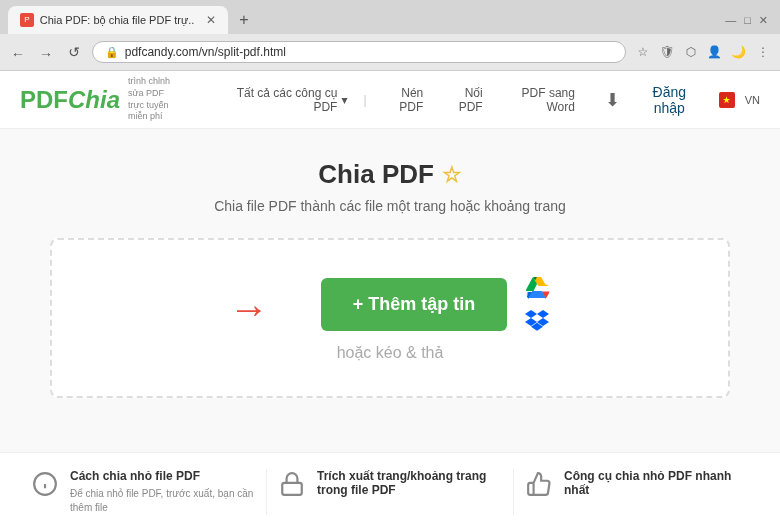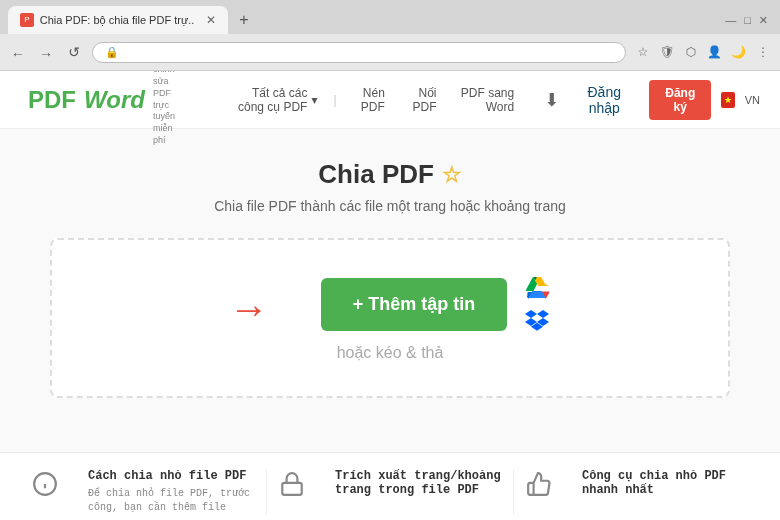--- a/index.html
+++ b/index.html
@@ -129,21 +129,21 @@
     .logo-area {
       display: flex;
       align-items: center;
       gap: 0;
     }
     .logo-pdf {
       font-size: 24px;
       font-weight: bold;
       color: #333;
     }
-    .logo-pdf span { color: #4CAF50; margin-left: 8px; }
+    .logo-pdf span { color: #4CAF50; }
     .logo-tagline {
       font-size: 9px;
       color: #888;
       margin-left: 8px;
       line-height: 1.3;
     }
     .nav-menu {
       display: flex;
       align-items: center;
       gap: 2px;
@@ -295,24 +295,23 @@
       display: flex;
       border-top: 1px solid #eee;
       background: white;
       padding: 16px 20px;
       gap: 0;
     }
     .footer-item {
       flex: 1;
       display: flex;
       align-items: flex-start;
-      gap: 28px;
+      gap: 10px;
       padding: 0 10px;
       border-right: 1px solid #eee;
-      font-family: Liberation Mono, monospace;
     }
     .footer-item:last-child { border-right: none; }
     .footer-item-icon {
       width: 30px;
       height: 30px;
       display: flex;
       align-items: center;
       justify-content: center;
       font-size: 20px;
       flex-shrink: 0;
@@ -347,37 +346,38 @@
       <span>✕</span>
     </div>
   </div>
 
   <div class="address-bar-row">
     <div class="nav-btn">←</div>
     <div class="nav-btn">→</div>
     <div class="nav-btn">↺</div>
     <div class="address-bar">
       <span style="color:#888;font-size:11px;">🔒</span>
+      <span class="address-text">pdfcandy.com/vn/split-pdf.html</span>
     </div>
     <div class="browser-actions">
       <div class="browser-icon">☆</div>
       <div class="browser-icon">🛡</div>
       <div class="browser-icon">⬡</div>
       <div class="browser-icon">👤</div>
       <div class="browser-icon">🌙</div>
       <div class="browser-icon">⋮</div>
     </div>
   </div>
 </div>
 
 <div class="website">
 
   <div class="navbar">
     <div class="logo-area">
-      <span class="logo-pdf"><span style="color:#4CAF50;">PDF</span><span style="font-style:italic;">Word</span></span>
+      <span class="logo-pdf"><span style="color:#4CAF50;">PDF</span><span style="font-style:italic;">Chia</span></span>
       <div class="logo-tagline">
         <div>trình chỉnh sửa PDF</div>
         <div>trực tuyến miễn phí</div>
       </div>
     </div>
     <div class="nav-menu">
       <div class="nav-item">
         <span>Tất cả các công cụ PDF</span>
         <span>▾</span>
       </div>
@@ -388,21 +388,20 @@
       <div class="nav-item">
         <span>Nối PDF</span>
       </div>
       <div class="nav-item">
         <span>PDF sang Word</span>
       </div>
     </div>
     <div class="nav-right">
       <span class="download-icon">⬇</span>
       <button class="btn-login">Đăng nhập</button>
-      <button class="btn-signup">Đăng ký</button>
       <div class="flag"></div>
       <span style="font-size:11px;color:#555;">VN</span>
     </div>
   </div>
 
   <div class="main-content">
     <div class="page-title">
       <span>Chia PDF</span>
       <span class="star-icon">☆</span>
     </div>
@@ -439,21 +438,21 @@
   <div class="footer-info">
     <div class="footer-item">
       <div class="footer-item-icon">
         <svg width="26" height="26" viewBox="0 0 24 24" fill="none" stroke="#888" stroke-width="2">
           <circle cx="12" cy="12" r="10"></circle>
           <path d="M12 16v-4M12 8h.01"></path>
         </svg>
       </div>
       <div class="footer-item-text">
         <h4>Cách chia nhỏ file PDF</h4>
-        <p>Để chia nhỏ file PDF, trước công, bạn cần thêm file</p>
+        <p>Để chia nhỏ file PDF, trước xuất, bạn cần thêm file</p>
       </div>
     </div>
     <div class="footer-item">
       <div class="footer-item-icon">
         <svg width="26" height="26" viewBox="0 0 24 24" fill="none" stroke="#888" stroke-width="2">
           <rect x="3" y="11" width="18" height="11" rx="2" ry="2"></rect>
           <path d="M7 11V7a5 5 0 0 1 10 0v4"></path>
         </svg>
       </div>
       <div class="footer-item-text">

